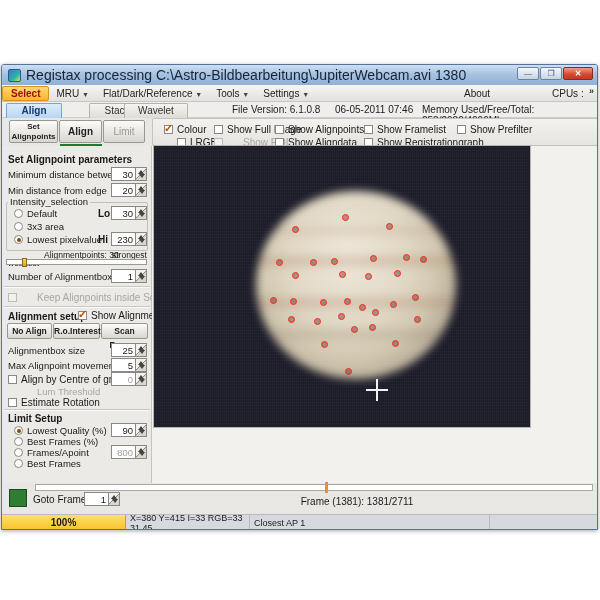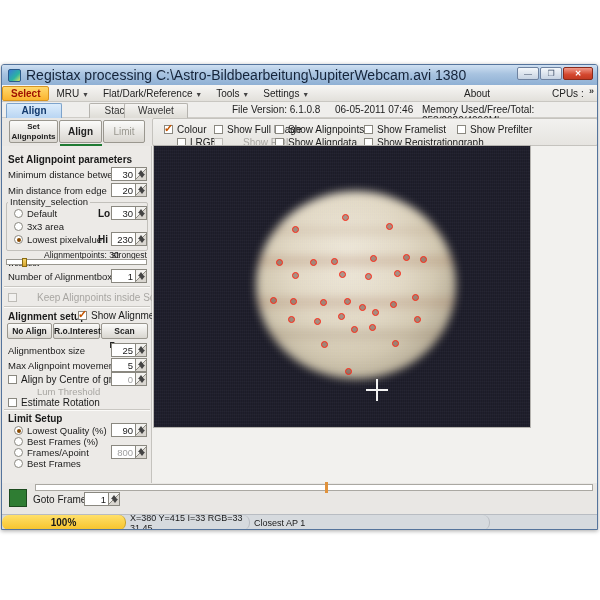--- a/index.html
+++ b/index.html
@@ -109,21 +109,21 @@
   .fslider { position:absolute; left:33px; top:419px; width:558px; height:7px; background:#fff; border:1px solid #aaa8a2; }
   .fthumb { position:absolute; left:289px; top:-3px; width:3px; height:11px; background:#e0923c; }
   .gotorow { position:absolute; left:0; top:424px; width:100%; height:25px; font-size:10px; color:#1a1a1a; }
   .gsq { position:absolute; left:7px; top:0px; width:18px; height:18px; background:#2f7d33; border:1px solid #1c4a1e; }
   .goto-lbl { position:absolute; left:31px; top:5px; }
   .goto-spin { left:82px; top:3px; }
   .frame-lbl { position:absolute; left:250px; top:7px; width:210px; text-align:center; }
 
   .statusbar { position:absolute; left:0; top:449px; width:100%; height:16px; background:#d6dade;
                border-top:1px solid #b8bcc2; font-size:9px; color:#1a1a1a; }
-  .sseg { position:absolute; top:0; height:100%; border-right:1px solid #b8bcc2; display:flex; align-items:center; padding-left:4px;border-radius:7px; }
+  .sseg { position:absolute; top:0; height:100%; border-right:1px solid #b8bcc2; display:flex; align-items:center; padding-left:4px; }
   .sprog { left:0; width:124px; background:linear-gradient(#ffe06a,#f6c32a); justify-content:center;
            font-size:10px; font-weight:bold; padding-left:0; border-right:1px solid #c9a227; }
   .scoord { left:124px; width:124px; }
   .sclosest { left:248px; width:240px; }
   .sempty { left:488px; width:109px; border-right:none; }
 </style>
 </head>
 <body>
 
 <div class="stage">
@@ -361,20 +361,21 @@
     <div class="fslider">
       <div class="fthumb"></div>
     </div>
     <div class="gotorow">
       <div class="gsq"></div>
       <div class="goto-lbl">Goto Frame</div>
       <div class="spin goto-spin">
         <div class="sv">1</div>
           <div class="sb"></div>
       </div>
+      <div class="frame-lbl">Frame (1381): 1381/2711</div>
     </div>
 
     <div class="statusbar">
       <div class="sseg sprog">100%</div>
       <div class="sseg scoord">X=380 Y=415 I=33 RGB=33 31 45</div>
       <div class="sseg sclosest">Closest AP 1</div>
       <div class="sseg sempty"></div>
     </div>
 
   </div>

